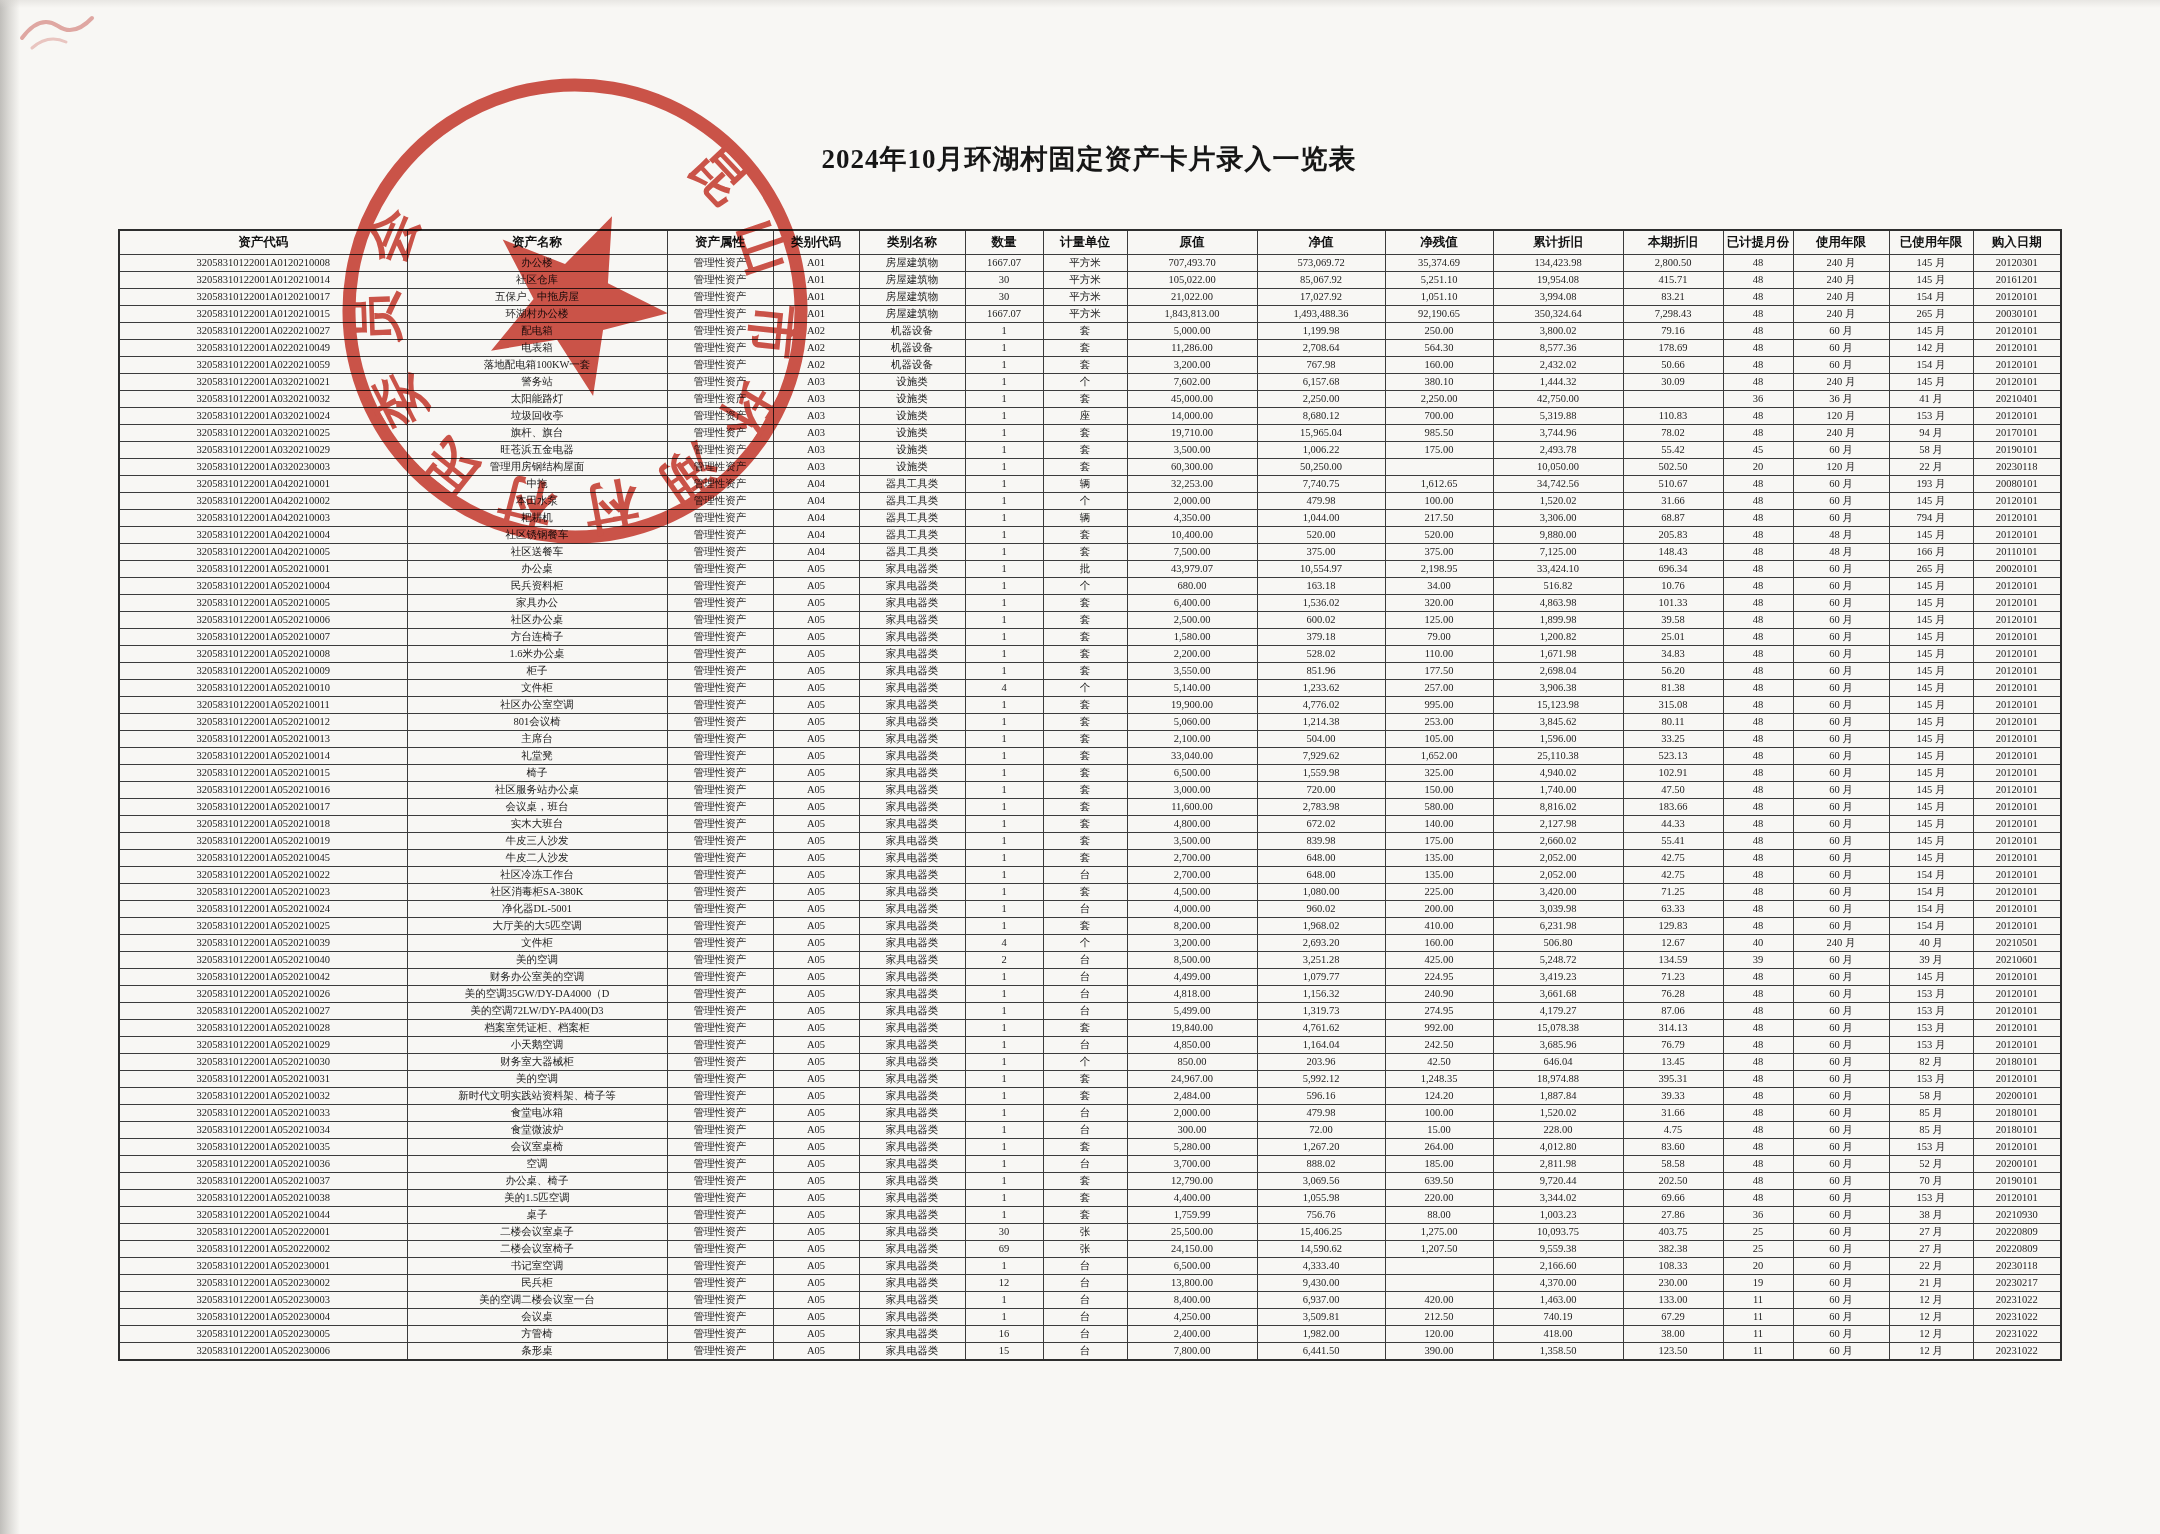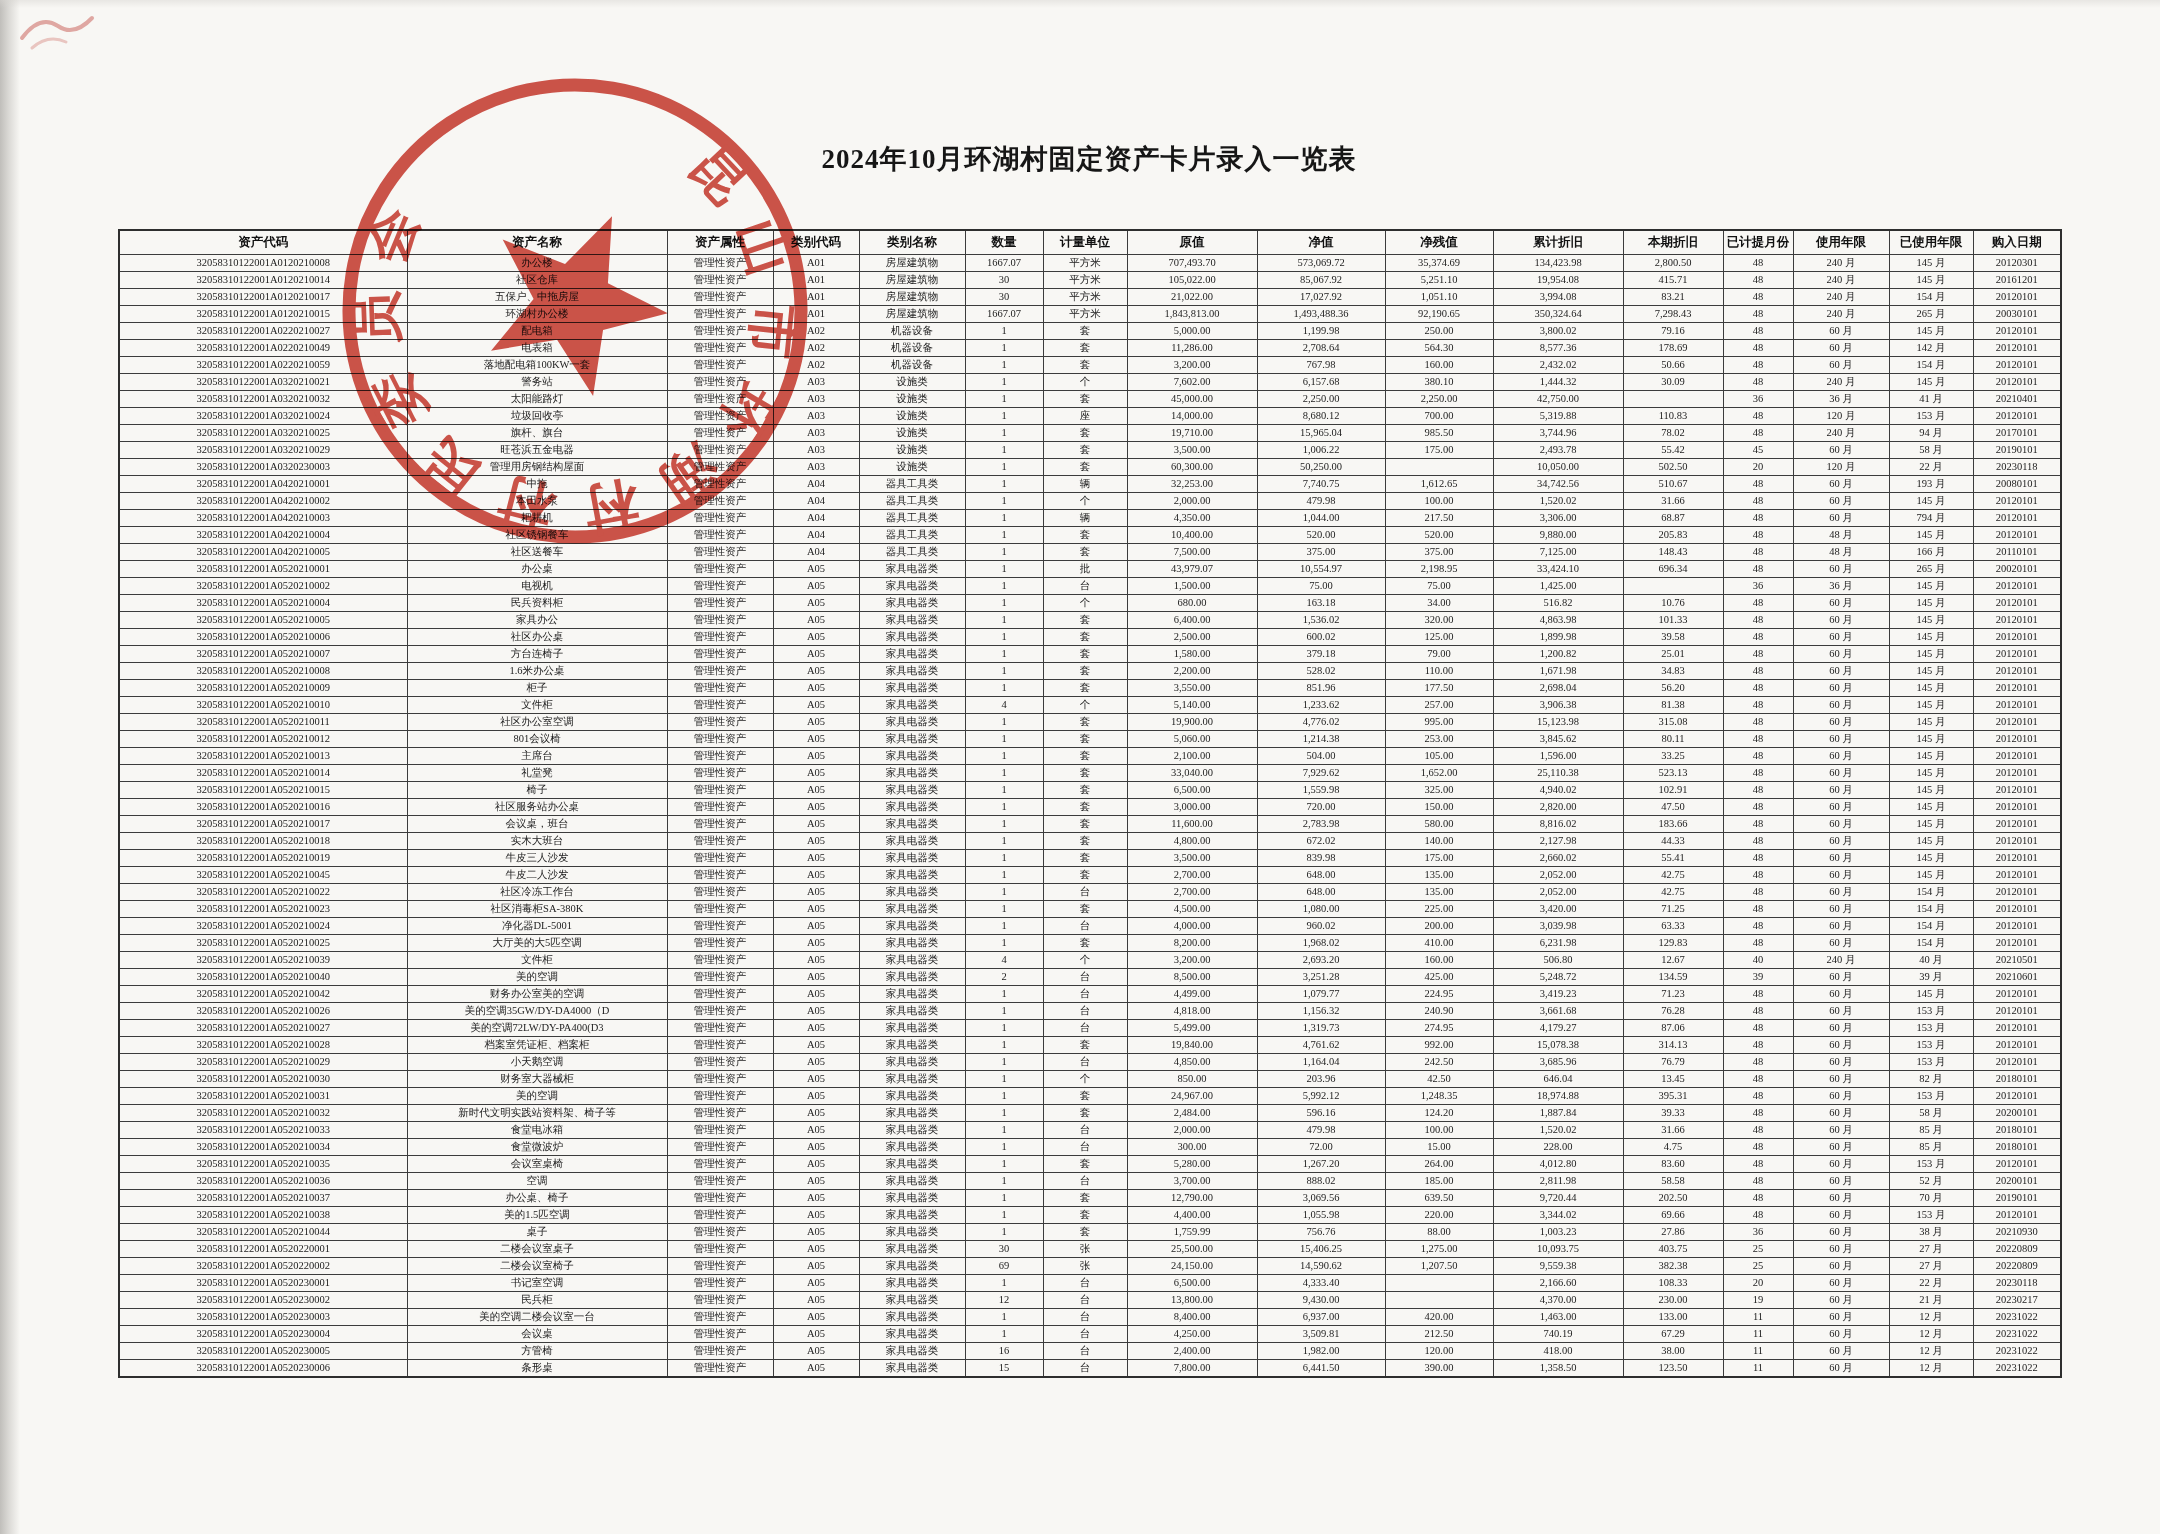--- a/index.html
+++ b/index.html
@@ -447,38 +447,20 @@
           <td>10,554.97</td>
           <td>2,198.95</td>
           <td>33,424.10</td>
           <td>696.34</td>
           <td>48</td>
           <td>60 月</td>
           <td>265 月</td>
           <td>20020101</td>
         </tr>
         <tr>
-          <td>32058310122001A0520210002</td>
-          <td>电视机</td>
-          <td>管理性资产</td>
-          <td>A05</td>
-          <td>家具电器类</td>
-          <td>1</td>
-          <td>台</td>
-          <td>1,500.00</td>
-          <td>75.00</td>
-          <td>75.00</td>
-          <td>1,425.00</td>
-          <td></td>
-          <td>36</td>
-          <td>36 月</td>
-          <td>145 月</td>
-          <td>20120101</td>
-        </tr>
-        <tr>
           <td>32058310122001A0520210004</td>
           <td>民兵资料柜</td>
           <td>管理性资产</td>
           <td>A05</td>
           <td>家具电器类</td>
           <td>1</td>
           <td>个</td>
           <td>680.00</td>
           <td>163.18</td>
           <td>34.00</td>
@@ -691,21 +673,21 @@
           <td>32058310122001A0520210016</td>
           <td>社区服务站办公桌</td>
           <td>管理性资产</td>
           <td>A05</td>
           <td>家具电器类</td>
           <td>1</td>
           <td>套</td>
           <td>3,000.00</td>
           <td>720.00</td>
           <td>150.00</td>
-          <td>2,820.00</td>
+          <td>1,740.00</td>
           <td>47.50</td>
           <td>48</td>
           <td>60 月</td>
           <td>145 月</td>
           <td>20120101</td>
         </tr>
         <tr>
           <td>32058310122001A0520210017</td>
           <td>会议桌，班台</td>
           <td>管理性资产</td>

